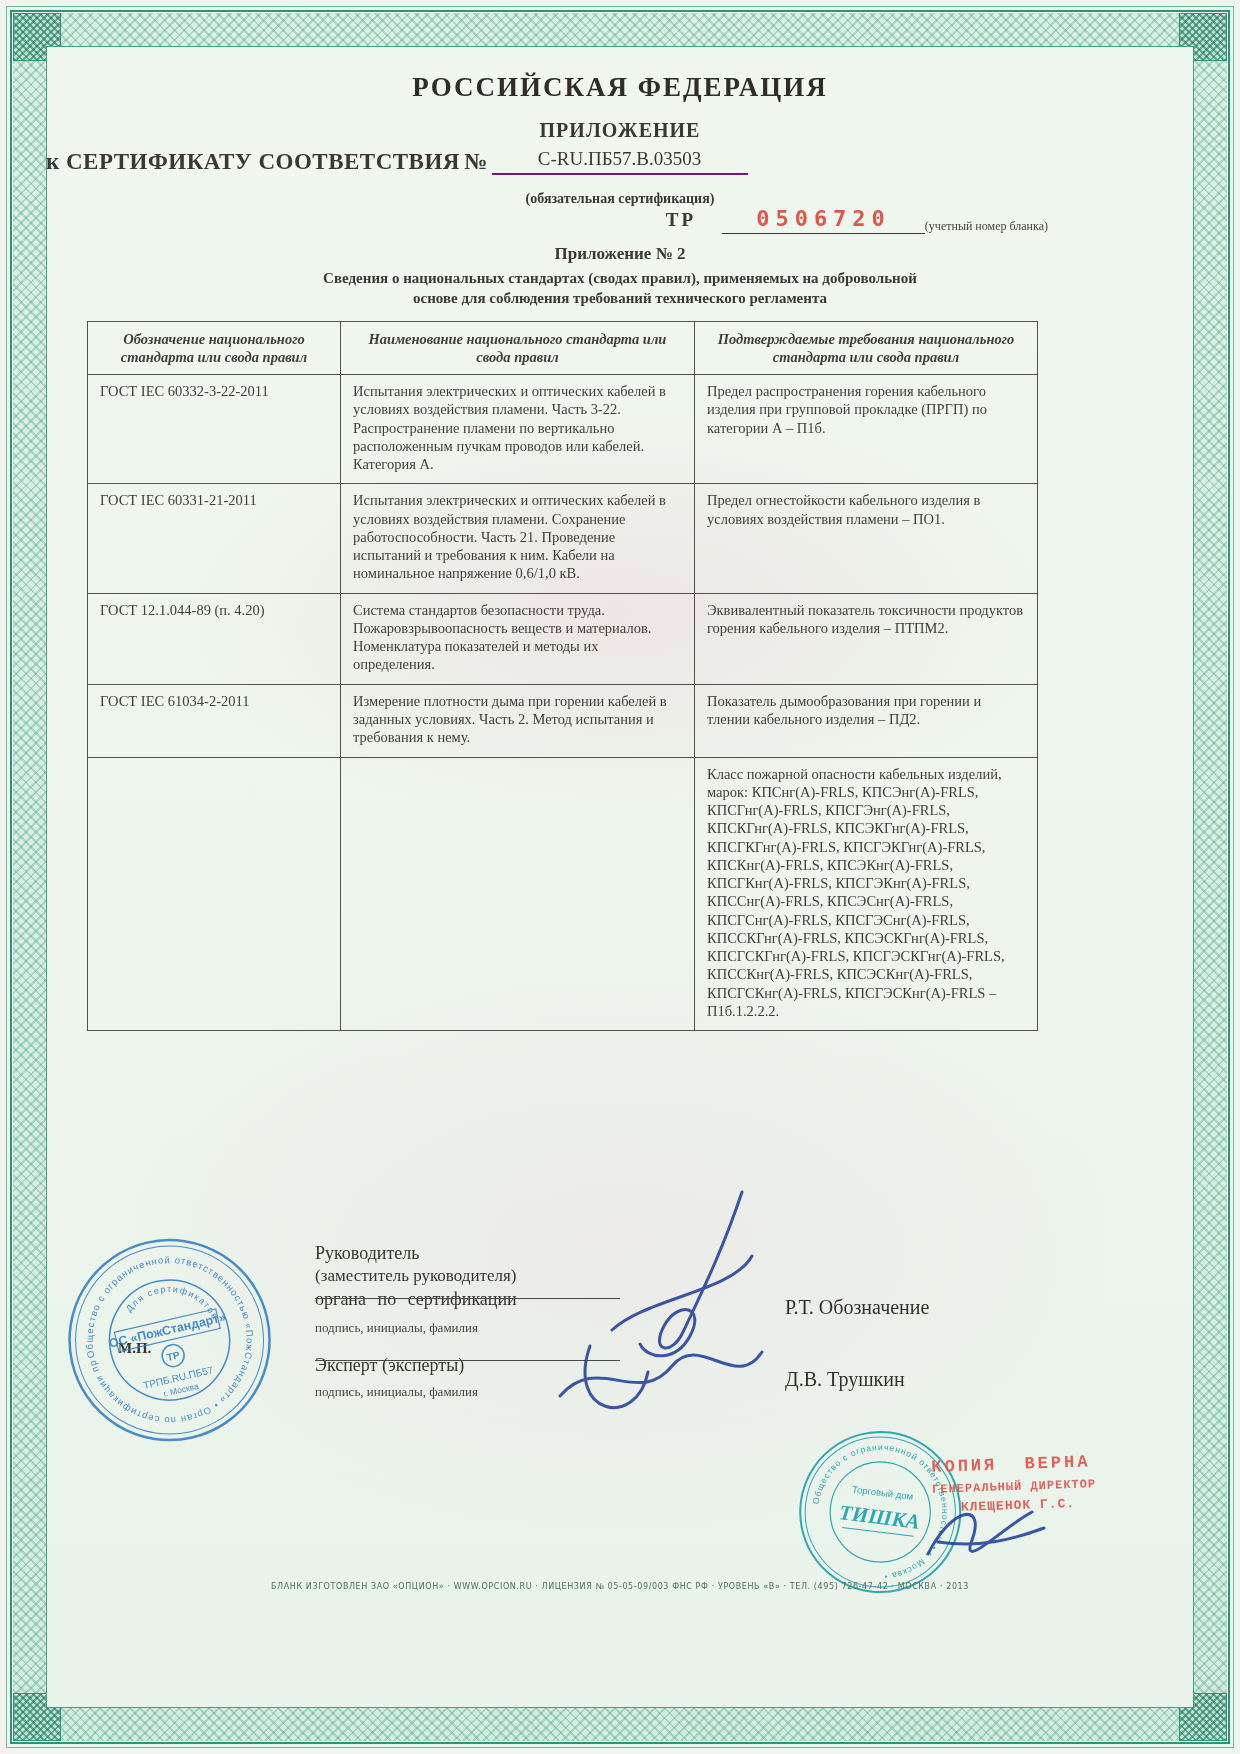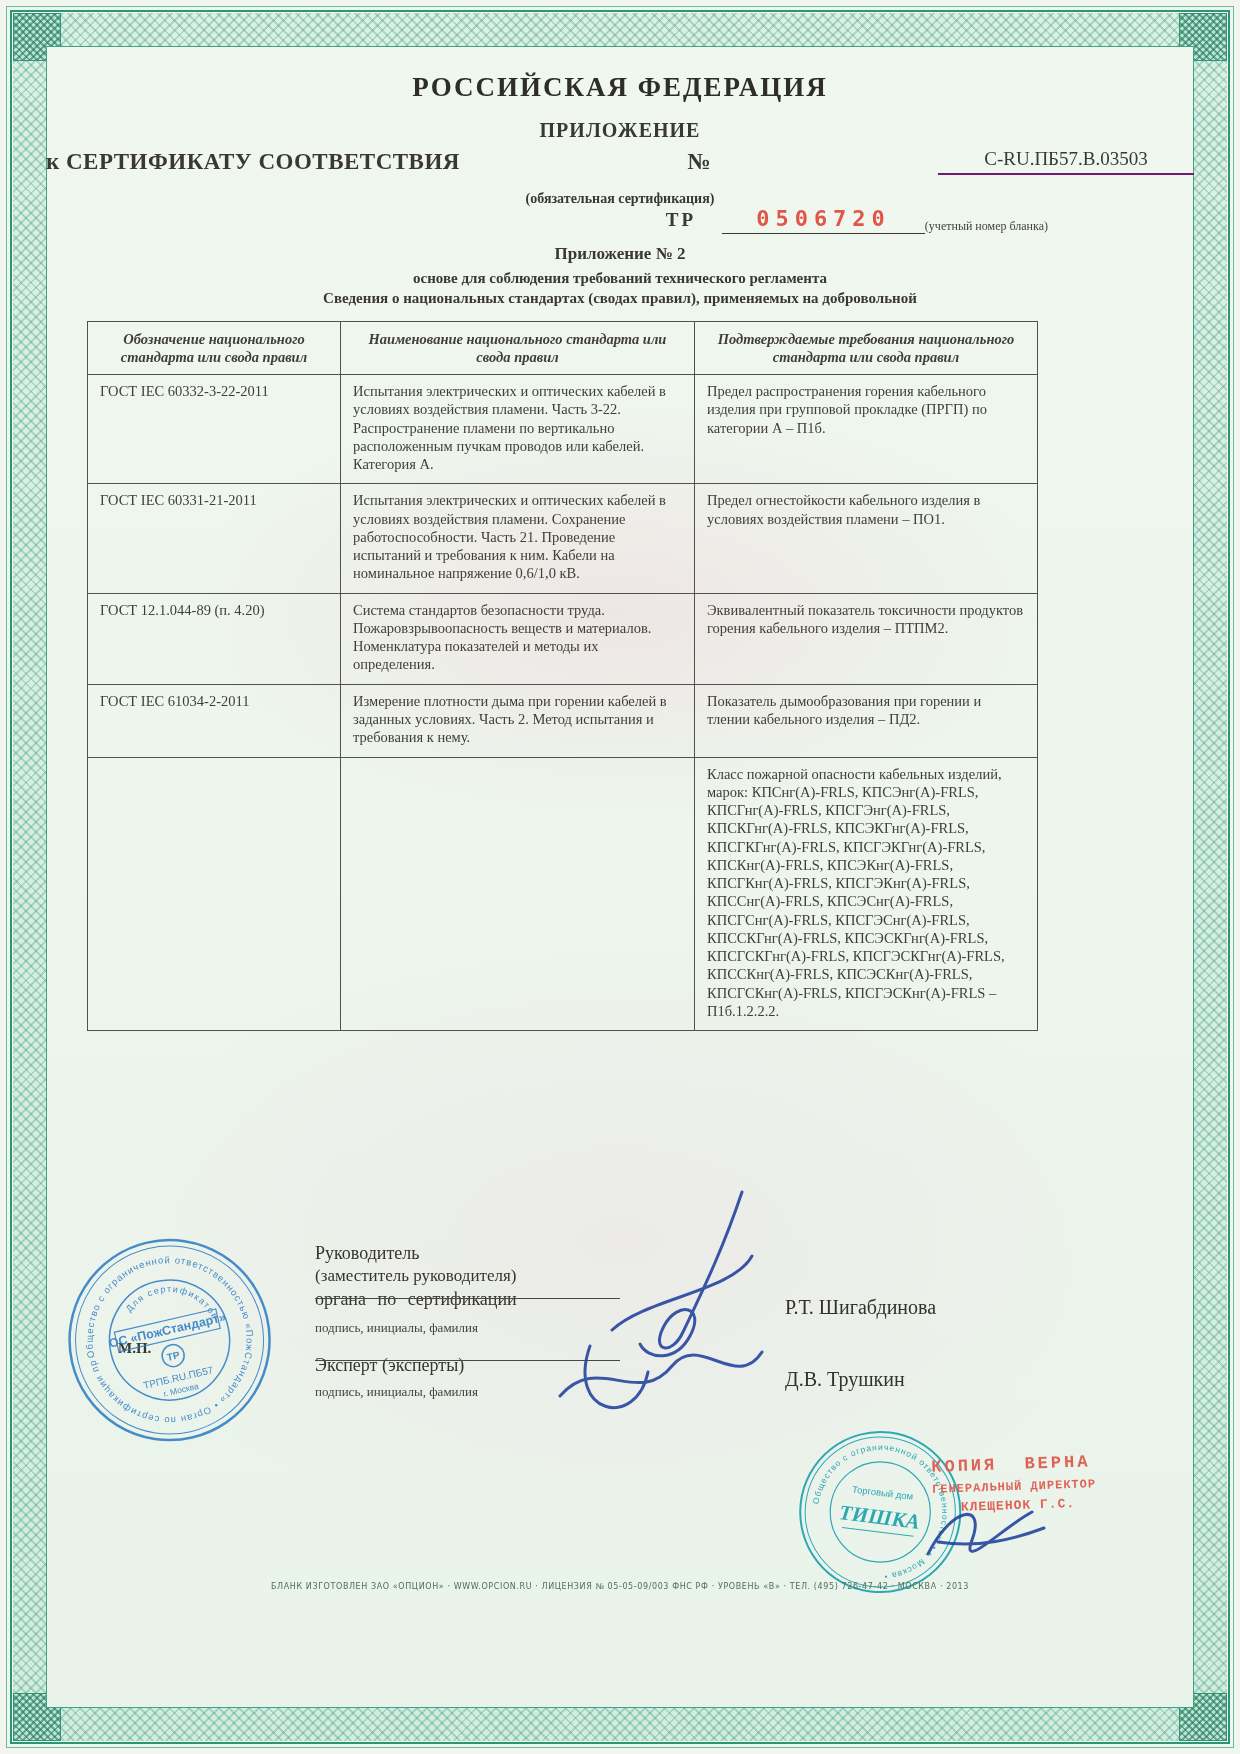--- a/index.html
+++ b/index.html
@@ -32,21 +32,21 @@
     position:absolute; inset:46px; border:1px solid #41a184;
     background:
       radial-gradient(ellipse 620px 300px at 50% 34%, rgba(238,204,214,.38), rgba(238,204,214,0) 70%),
       radial-gradient(ellipse 720px 420px at 50% 72%, rgba(236,210,222,.28), rgba(238,204,214,0) 72%),
       linear-gradient(#f0f7ef,#eaf3ea);
   }
   
   .content { position:absolute; inset:46px; }
   .t-country { margin:26px 0 0; text-align:center; font-size:27px; font-weight:bold; letter-spacing:2px; color:#2f2e26; }
   .t-attach  { margin:16px 0 0; text-align:center; font-size:20px; font-weight:bold; letter-spacing:1px; }
-  .cert-line { margin:6px 0 16px; display:flex; justify-content:space-between; align-items:flex-end; gap:16px; }
+  .cert-line { margin:6px 0 16px; display:flex; justify-content:flex-start; align-items:flex-end; gap:4px; }
   .cert-line .lbl { font-size:23px; font-weight:bold; letter-spacing:.5px; white-space:nowrap; }
   .cert-line .num { font-size:19px; border-bottom:2px solid #701a75; padding:0 28px 3px; min-width:200px; text-align:center; }
   .mandatory { margin:3px 0 0; text-align:center; font-size:14px; font-weight:bold; }
   .tr-row { margin:-4px 146px 0 0; display:flex; justify-content:flex-end; align-items:flex-start; gap:26px; }
   .tr-row .tr-lbl { font-size:19px; font-weight:bold; letter-spacing:3px; padding-top:6px; }
   .tr-num-wrap { display:flex; flex-direction:row; align-items:center; }
   .tr-number { font-family:"DejaVu Sans Mono", monospace; font-size:22px; font-weight:bold; letter-spacing:6px;
                color:#e0564a; border-bottom:1.5px solid #3a392f; padding:2px 34px 2px; }
   .tr-note { font-size:12px; margin-top:16px; color:#45443a; }
   .appendix-title { margin:10px 0 0; text-align:center; font-size:17px; font-weight:bold; }
@@ -105,22 +105,22 @@
     <div class="tr-row">
       <span class="tr-lbl">ТР</span>
       <span class="tr-num-wrap">
         <span class="tr-number">0506720</span>
         <span class="tr-note">(учетный номер бланка)</span>
       </span>
     </div>
 
     <div class="appendix-title">Приложение № 2</div>
     <div class="appendix-sub">
+      <div>Сведения о национальных стандартах (сводах правил), применяемых на добровольной</div>
       <div>основе для соблюдения требований технического регламента</div>
-      <div>Сведения о национальных стандартах (сводах правил), применяемых на добровольной</div>
     </div>
 
     <table class="standards">
       <colgroup>
           <col style="width:253px">
           <col style="width:354px">
           <col style="width:343px">
         </colgroup>
       <thead>
         <tr>
@@ -157,21 +157,21 @@
         </tr>
       </tbody>
     </table>
   </div>
 
   <div class="sig-abs" style="left:315px; top:1243px;">Руководитель</div>
   <div class="sig-abs" style="left:315px; top:1266px; font-size:17px;">(заместитель руководителя)</div>
   <div class="sig-abs wordspace" style="left:315px; top:1289px;">органа по сертификации</div>
   <div class="sig-line" style="left:315px; top:1298px; width:305px;"></div>
   <div class="sig-caption" style="left:315px; top:1320px;">подпись, инициалы, фамилия</div>
-  <div class="sig-name" style="left:785px; top:1296px;">Р.Т. Шигабдинова</div>
+  <div class="sig-name" style="left:785px; top:1296px;">Р.Т. Обозначение</div>
 
   <div class="mp" style="left:118px; top:1340px;">М.П.</div>
 
   <div class="sig-abs" style="left:315px; top:1355px;">Эксперт (эксперты)</div>
   <div class="sig-line" style="left:315px; top:1360px; width:305px;"></div>
   <div class="sig-caption" style="left:315px; top:1384px;">подпись, инициалы, фамилия</div>
   <div class="sig-name" style="left:785px; top:1368px;">Д.В. Трушкин</div>
 
   <div class="stamp-blue-wrap">
     <svg width="208" height="208" viewBox="0 0 208 208">

